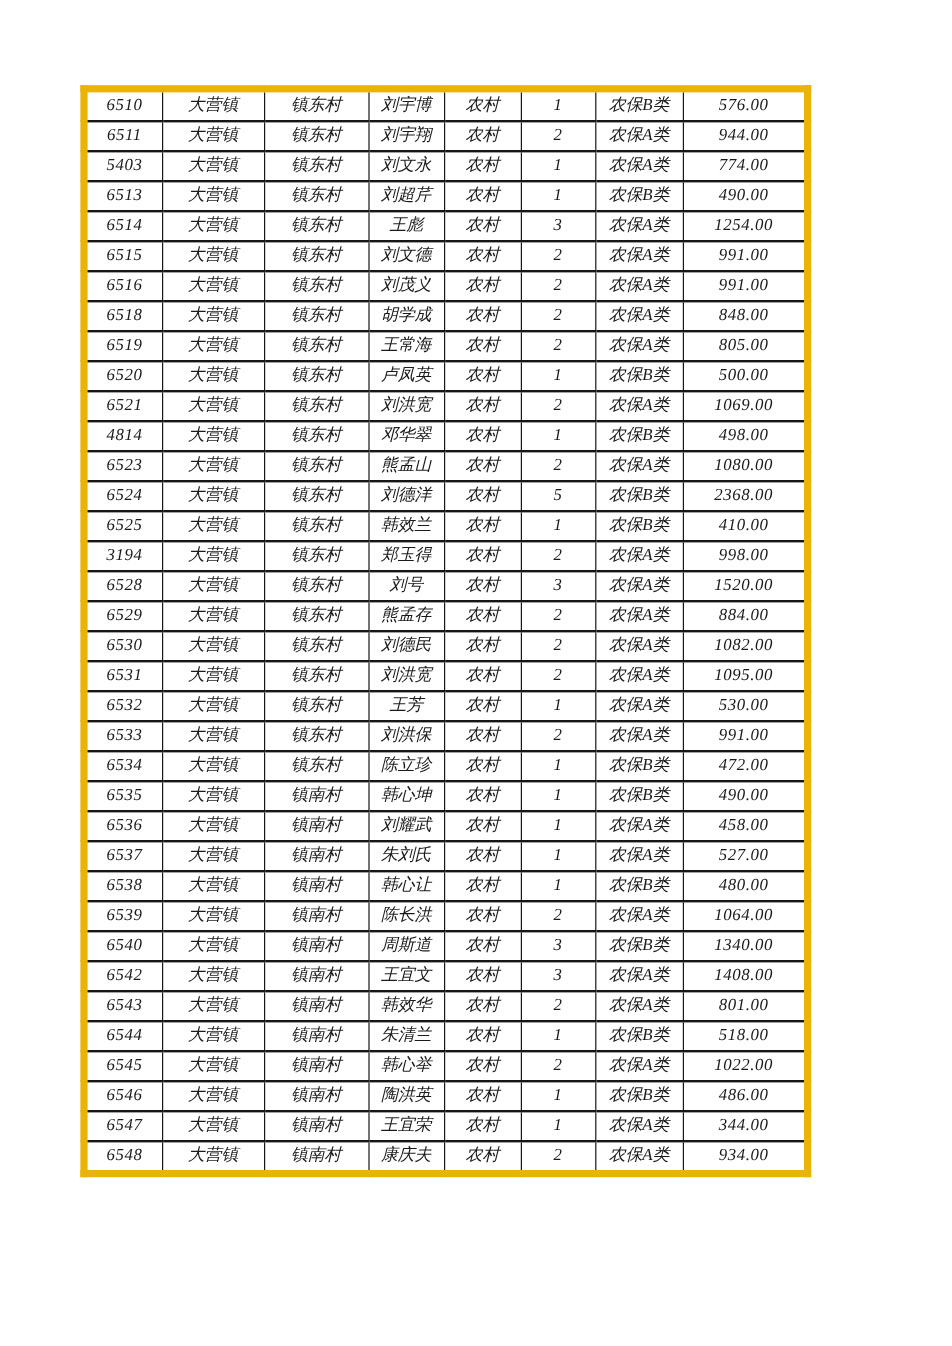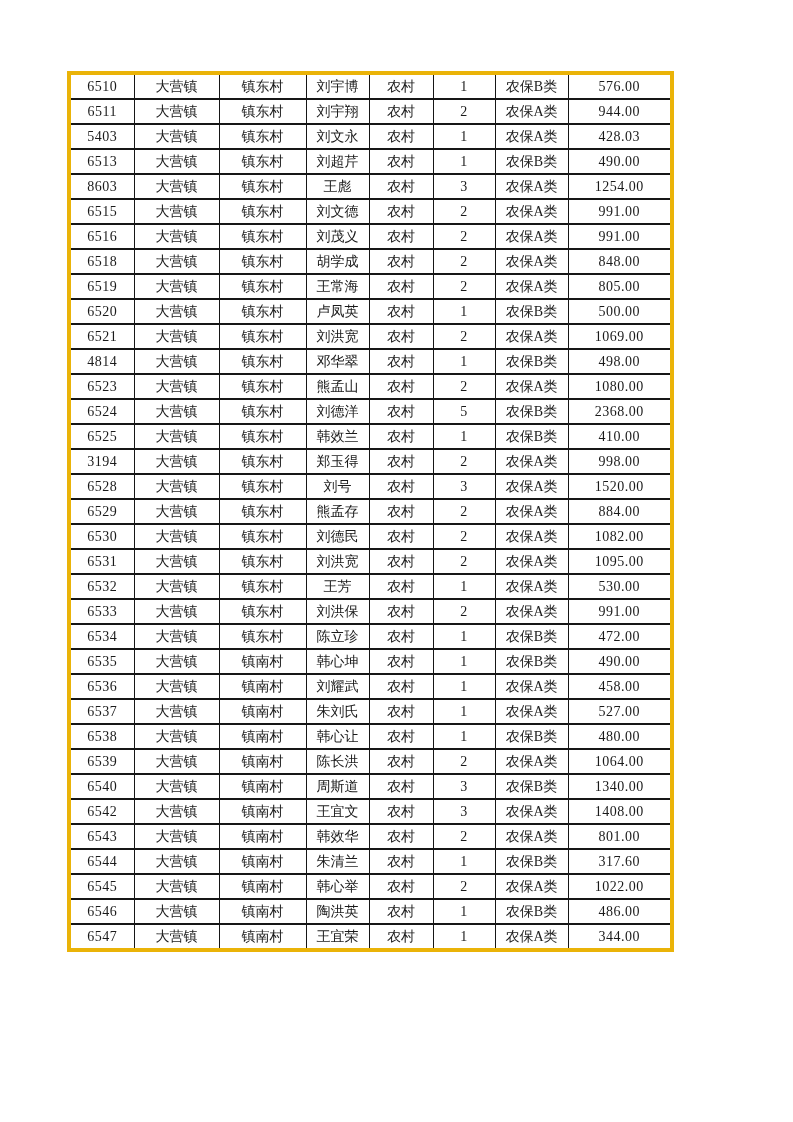--- a/index.html
+++ b/index.html
@@ -15,21 +15,22 @@
     font-family: "Liberation Serif", "DejaVu Serif", serif;
     color: #1a1a1a;
   }
   .sheet-table {
     position: absolute;
     left: 67px;
     top: 71px;
     width: 603px;
     border-collapse: collapse;
     table-layout: fixed;
-    border: 4px solid #eab308;
+    border: 6px solid #eab308;
+    font-style: italic;
   }
   .sheet-table td {
     border-left: 1px solid #161616;
     border-right: 1px solid #161616;
     border-top: 2px solid #161616;
     border-bottom: 2px solid #161616;
     height: 23px;
     padding: 0 2px;
     text-align: center;
     vertical-align: middle;
@@ -80,34 +81,34 @@
         <td class="num">944.00</td>
       </tr>
       <tr>
         <td class="num">5403</td>
         <td>大营镇</td>
         <td>镇东村</td>
         <td>刘文永</td>
         <td>农村</td>
         <td class="num">1</td>
         <td>农保A类</td>
-        <td class="num">428.03</td>
+        <td class="num">774.00</td>
       </tr>
       <tr>
         <td class="num">6513</td>
         <td>大营镇</td>
         <td>镇东村</td>
         <td>刘超芹</td>
         <td>农村</td>
         <td class="num">1</td>
         <td>农保B类</td>
         <td class="num">490.00</td>
       </tr>
       <tr>
-        <td class="num">8603</td>
+        <td class="num">6514</td>
         <td>大营镇</td>
         <td>镇东村</td>
         <td>王彪</td>
         <td>农村</td>
         <td class="num">3</td>
         <td>农保A类</td>
         <td class="num">1254.00</td>
       </tr>
       <tr>
         <td class="num">6515</td>
@@ -370,21 +371,21 @@
         <td class="num">801.00</td>
       </tr>
       <tr>
         <td class="num">6544</td>
         <td>大营镇</td>
         <td>镇南村</td>
         <td>朱清兰</td>
         <td>农村</td>
         <td class="num">1</td>
         <td>农保B类</td>
-        <td class="num">317.60</td>
+        <td class="num">518.00</td>
       </tr>
       <tr>
         <td class="num">6545</td>
         <td>大营镇</td>
         <td>镇南村</td>
         <td>韩心举</td>
         <td>农村</td>
         <td class="num">2</td>
         <td>农保A类</td>
         <td class="num">1022.00</td>
@@ -401,15 +402,25 @@
       </tr>
       <tr>
         <td class="num">6547</td>
         <td>大营镇</td>
         <td>镇南村</td>
         <td>王宜荣</td>
         <td>农村</td>
         <td class="num">1</td>
         <td>农保A类</td>
         <td class="num">344.00</td>
+      </tr>
+      <tr>
+        <td class="num">6548</td>
+        <td>大营镇</td>
+        <td>镇南村</td>
+        <td>康庆夫</td>
+        <td>农村</td>
+        <td class="num">2</td>
+        <td>农保A类</td>
+        <td class="num">934.00</td>
       </tr>
     </tbody>
 </table>
 
 </body></html>

